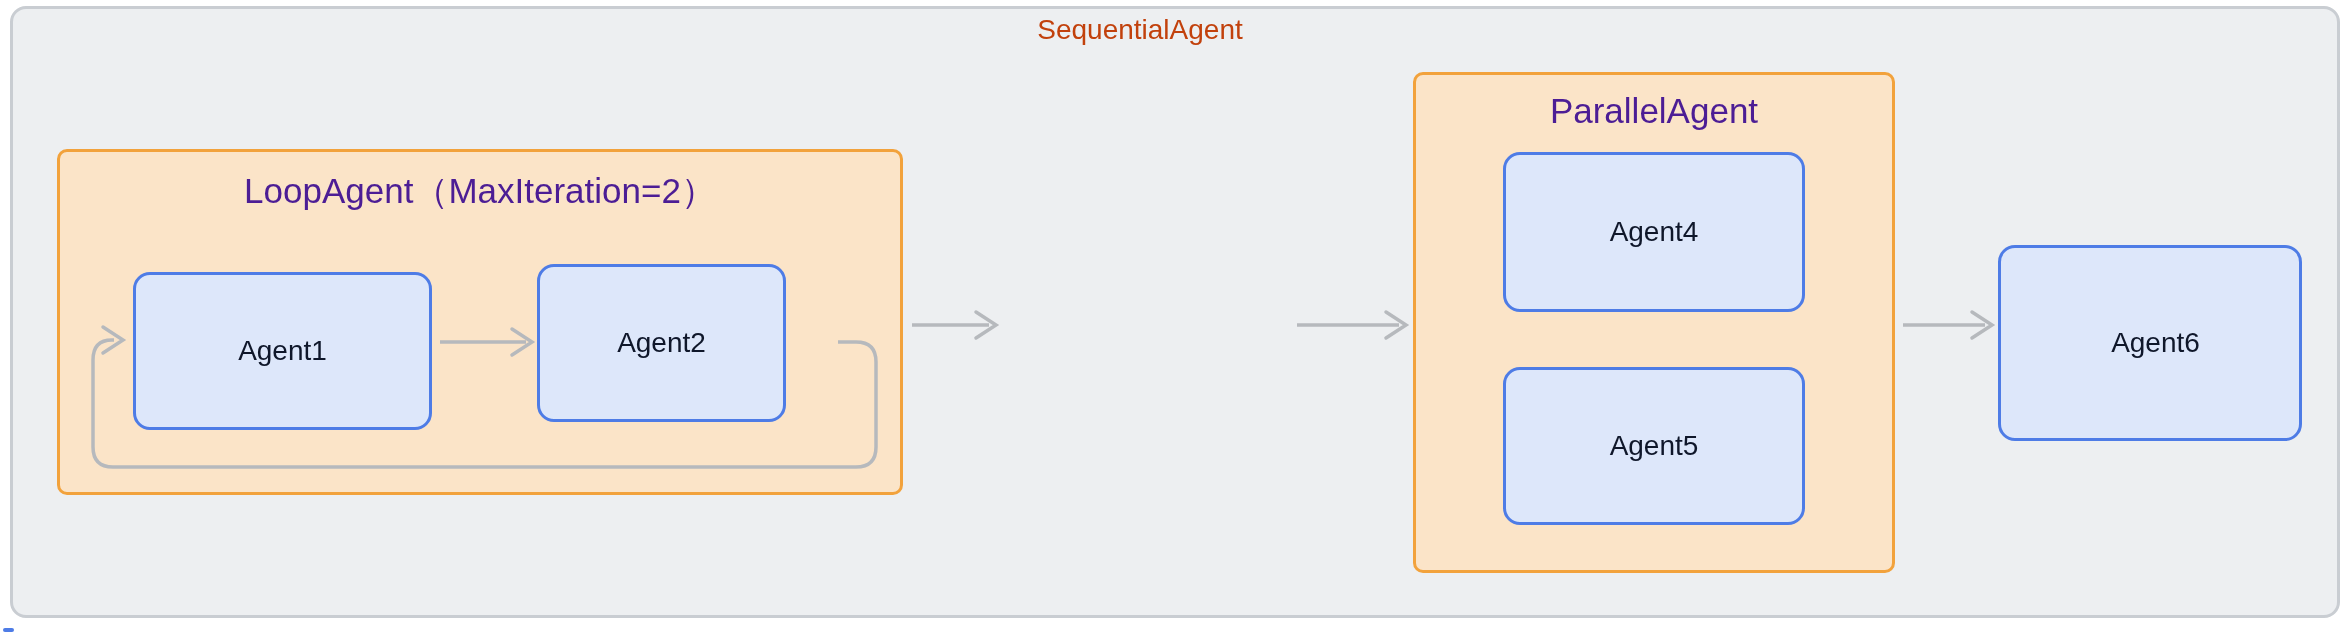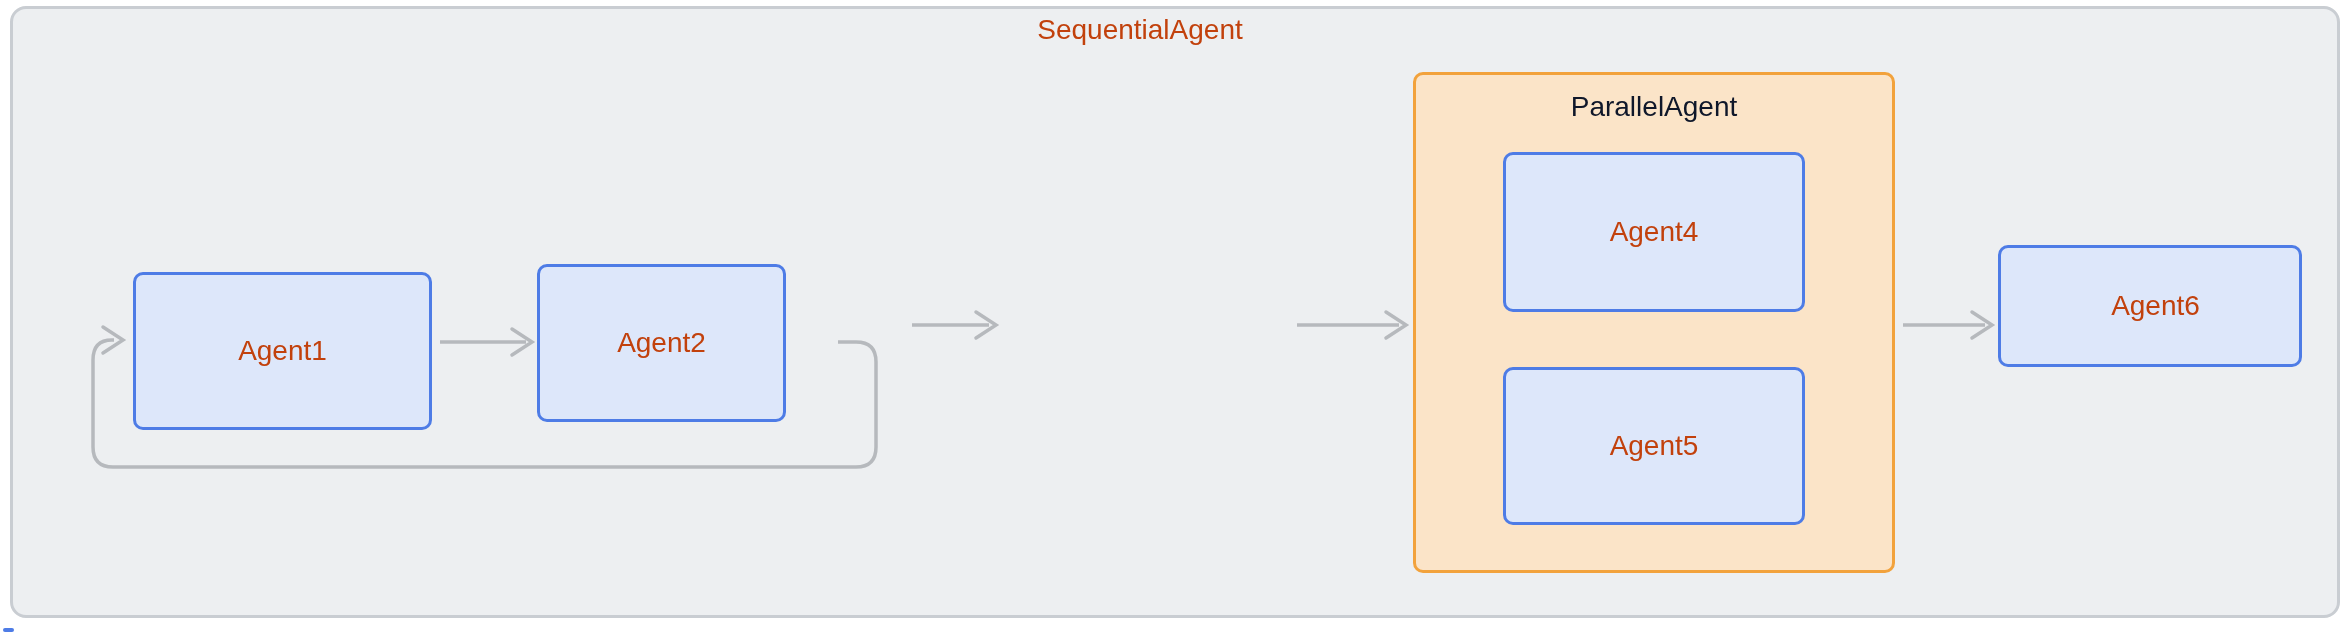--- a/index.html
+++ b/index.html
@@ -52,42 +52,42 @@
     left: 1413px;
     top: 72px;
     width: 482px;
     height: 501px;
   }
   .group-title {
     position: absolute;
     left: 50%;
     top: 16px;
     transform: translateX(-50%);
-    font-size: 28px;
-    color: #0f172a;
+    font-size: 35px;
+    color: #4c1d95;
     white-space: nowrap;
   }
   .node {
     position: absolute;
     border: 3px solid #4e7ce6;
     background: #dde7fa;
-    border-radius: 10px;
+    border-radius: 17px;
     box-sizing: border-box;
     display: flex;
     align-items: center;
     justify-content: center;
     font-size: 28px;
-    color: #c2410c;
+    color: #0f172a;
   }
   .node-agent1 { left: 133px;  top: 264px; width: 299px; height: 158px; margin-top: 8px; }
   .node-agent2 { left: 537px;  top: 264px; width: 249px; height: 158px; }
   .node-agent3 { left: 1002px; top: 244px; width: 285px; height: 161px; }
   .node-agent4 { left: 1503px; top: 152px; width: 302px; height: 160px; }
   .node-agent5 { left: 1503px; top: 367px; width: 302px; height: 158px; }
-  .node-agent6 { left: 1998px; top: 245px; width: 304px; height: 122px; padding-left: 11px; }
+  .node-agent6 { left: 1998px; top: 245px; width: 304px; height: 196px; padding-left: 11px; }
   .edges-layer {
     position: absolute;
     left: 0;
     top: 0;
     width: 2352px;
     height: 632px;
     pointer-events: none;
   }
   .edge {
     stroke: #b6b9bd;
@@ -113,20 +113,23 @@
 </style>
 </head>
 <body>
 
 <div class="stage">
 
   <div class="outer-container"></div>
 
   <div class="diagram-title">SequentialAgent</div>
 
+  <div class="group-box group-loop">
+    <div class="group-title">LoopAgent（MaxIteration=2）</div>
+  </div>
 
   <div class="group-box group-parallel">
     <div class="group-title">ParallelAgent</div>
   </div>
 
   <svg class="edges-layer" viewBox="0 0 2352 632" xmlns="http://www.w3.org/2000/svg">
 
     <line class="edge" x1="440" y1="342" x2="526" y2="342"></line>
     <polyline class="edge-head" points="512,329 532,342 512,355"></polyline>
 

